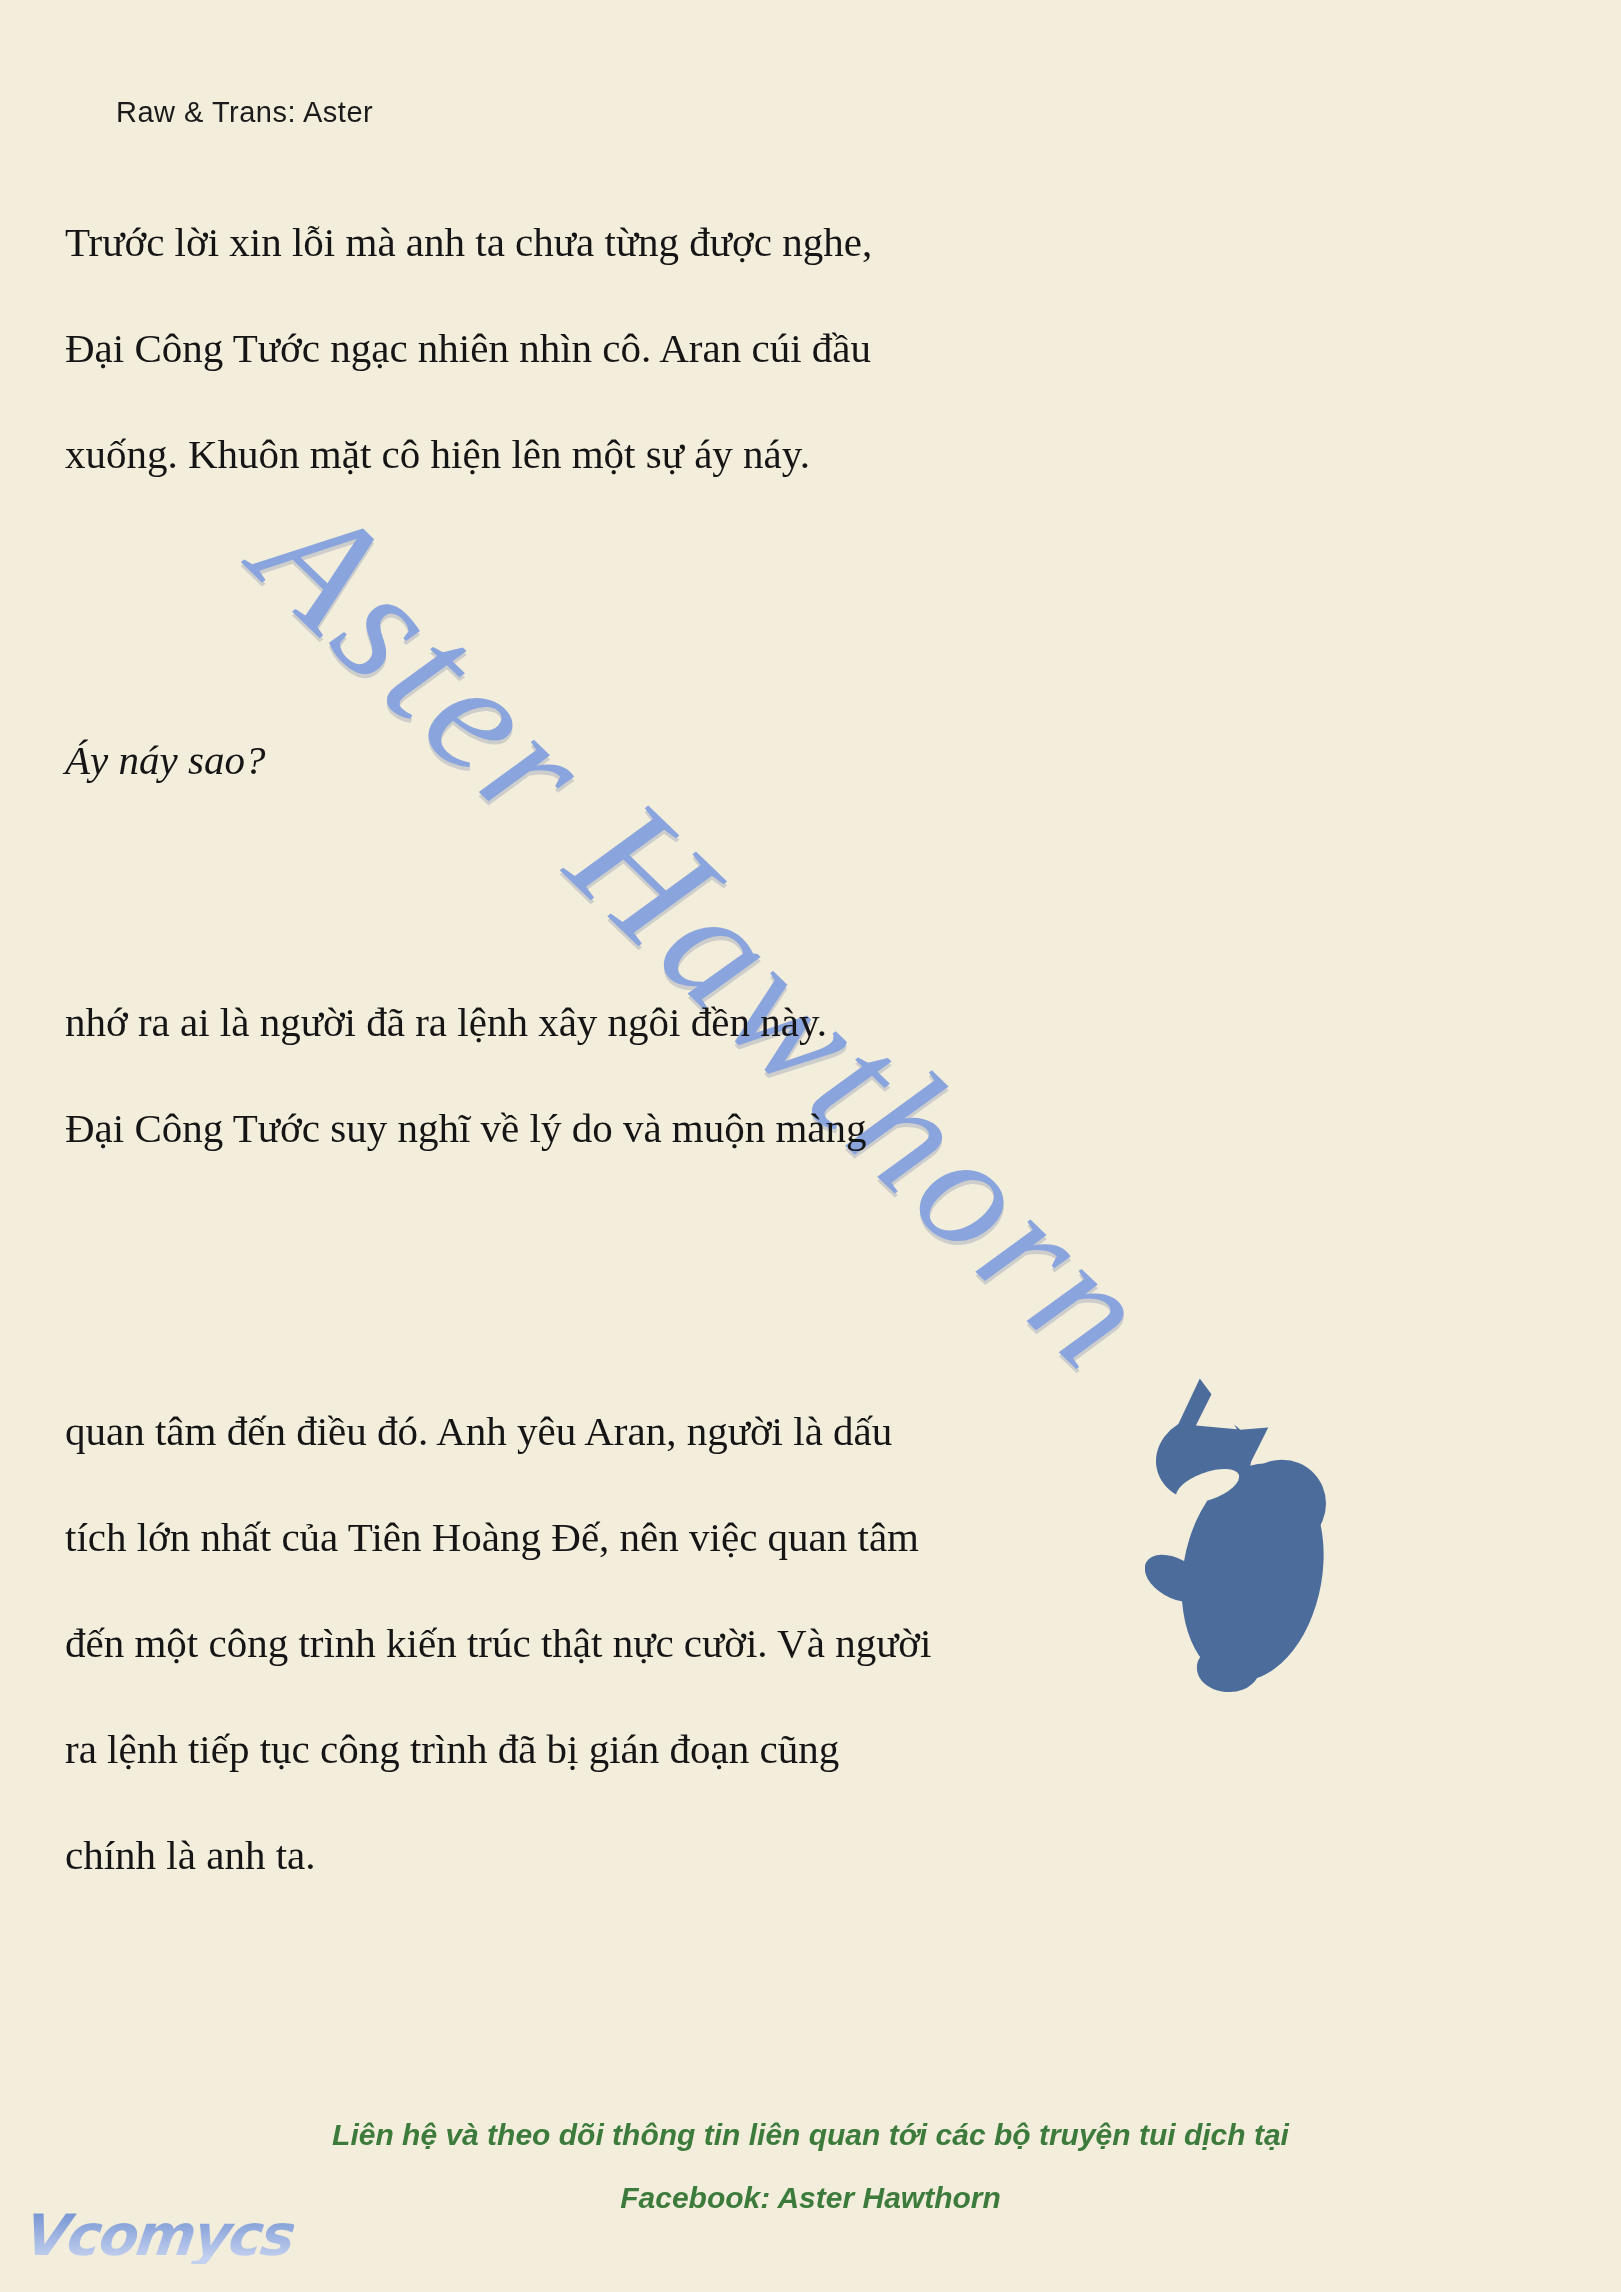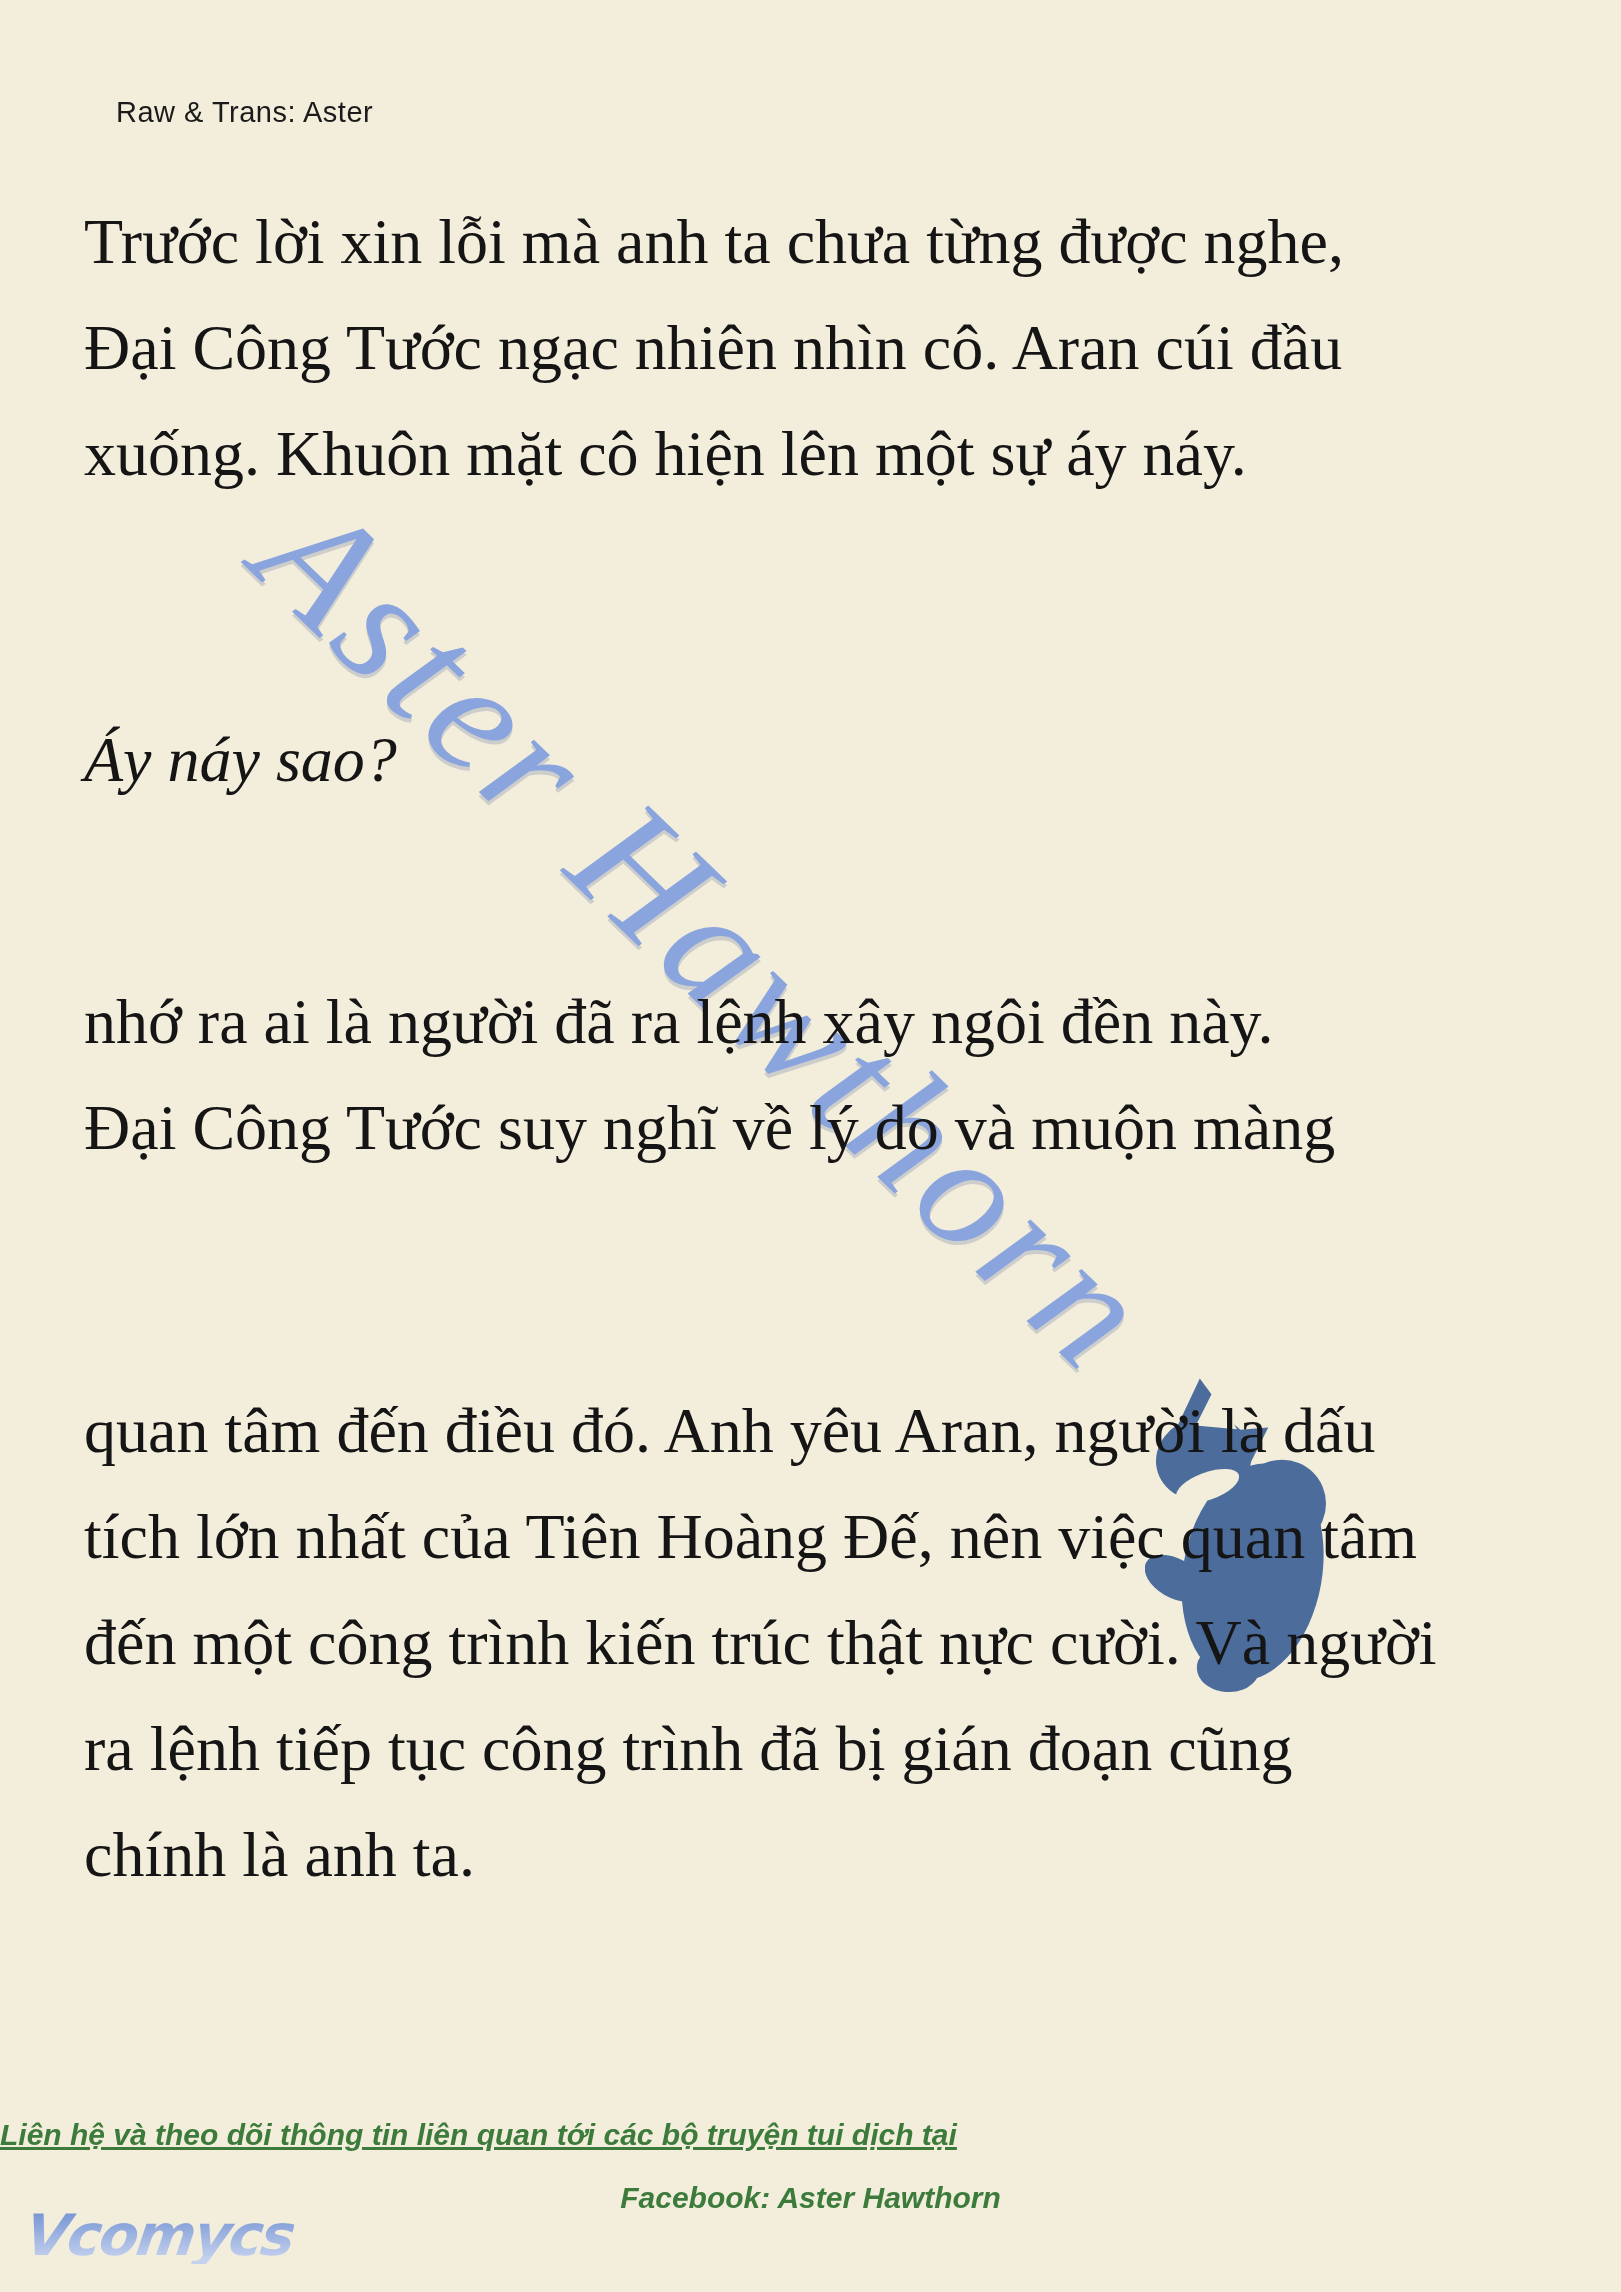--- a/index.html
+++ b/index.html
@@ -39,38 +39,38 @@
     z-index:1;
     text-shadow:2.9px 2.9px 0 rgba(90,110,160,0.25);
   }
   .cat{
     position:absolute;left:1145px;top:1376px;
     width:181px;height:319px;
     color:var(--cat);
     z-index:2;
   }
   .para{
-    position:absolute;left:84px;
-    font-size:64px;line-height:106px;
+    position:absolute;left:65px;
+    font-size:41px;line-height:106px;
     white-space:nowrap;
     z-index:3;
   }
   .para .line{display:block;}
   .quote{font-style:italic;}
   .fnote{
     position:absolute;
     font-family:"Liberation Sans",sans-serif;
     font-weight:bold;font-style:italic;
     font-size:30px;line-height:41px;
     color:var(--green);
     z-index:3;
     white-space:nowrap;
   }
   .f1{left:110px;top:2050px;}
-  .f2{left:0;top:2114px;width:1621px;text-align:left;text-decoration:underline;}
+  .f2{left:0;top:2114px;width:1621px;text-align:center;}
   .f3{left:0;top:2177px;width:1621px;text-align:center;}
   .logo{
     position:absolute;left:25.5px;top:2207px;
     font-family:"DejaVu Sans",sans-serif;
     font-weight:bold;font-style:italic;
     font-size:57px;line-height:1;
     letter-spacing:-2px;
     transform:skewX(-8deg);
     background:linear-gradient(180deg,var(--logo1) 0%,var(--logo2) 90%);
     -webkit-background-clip:text;

